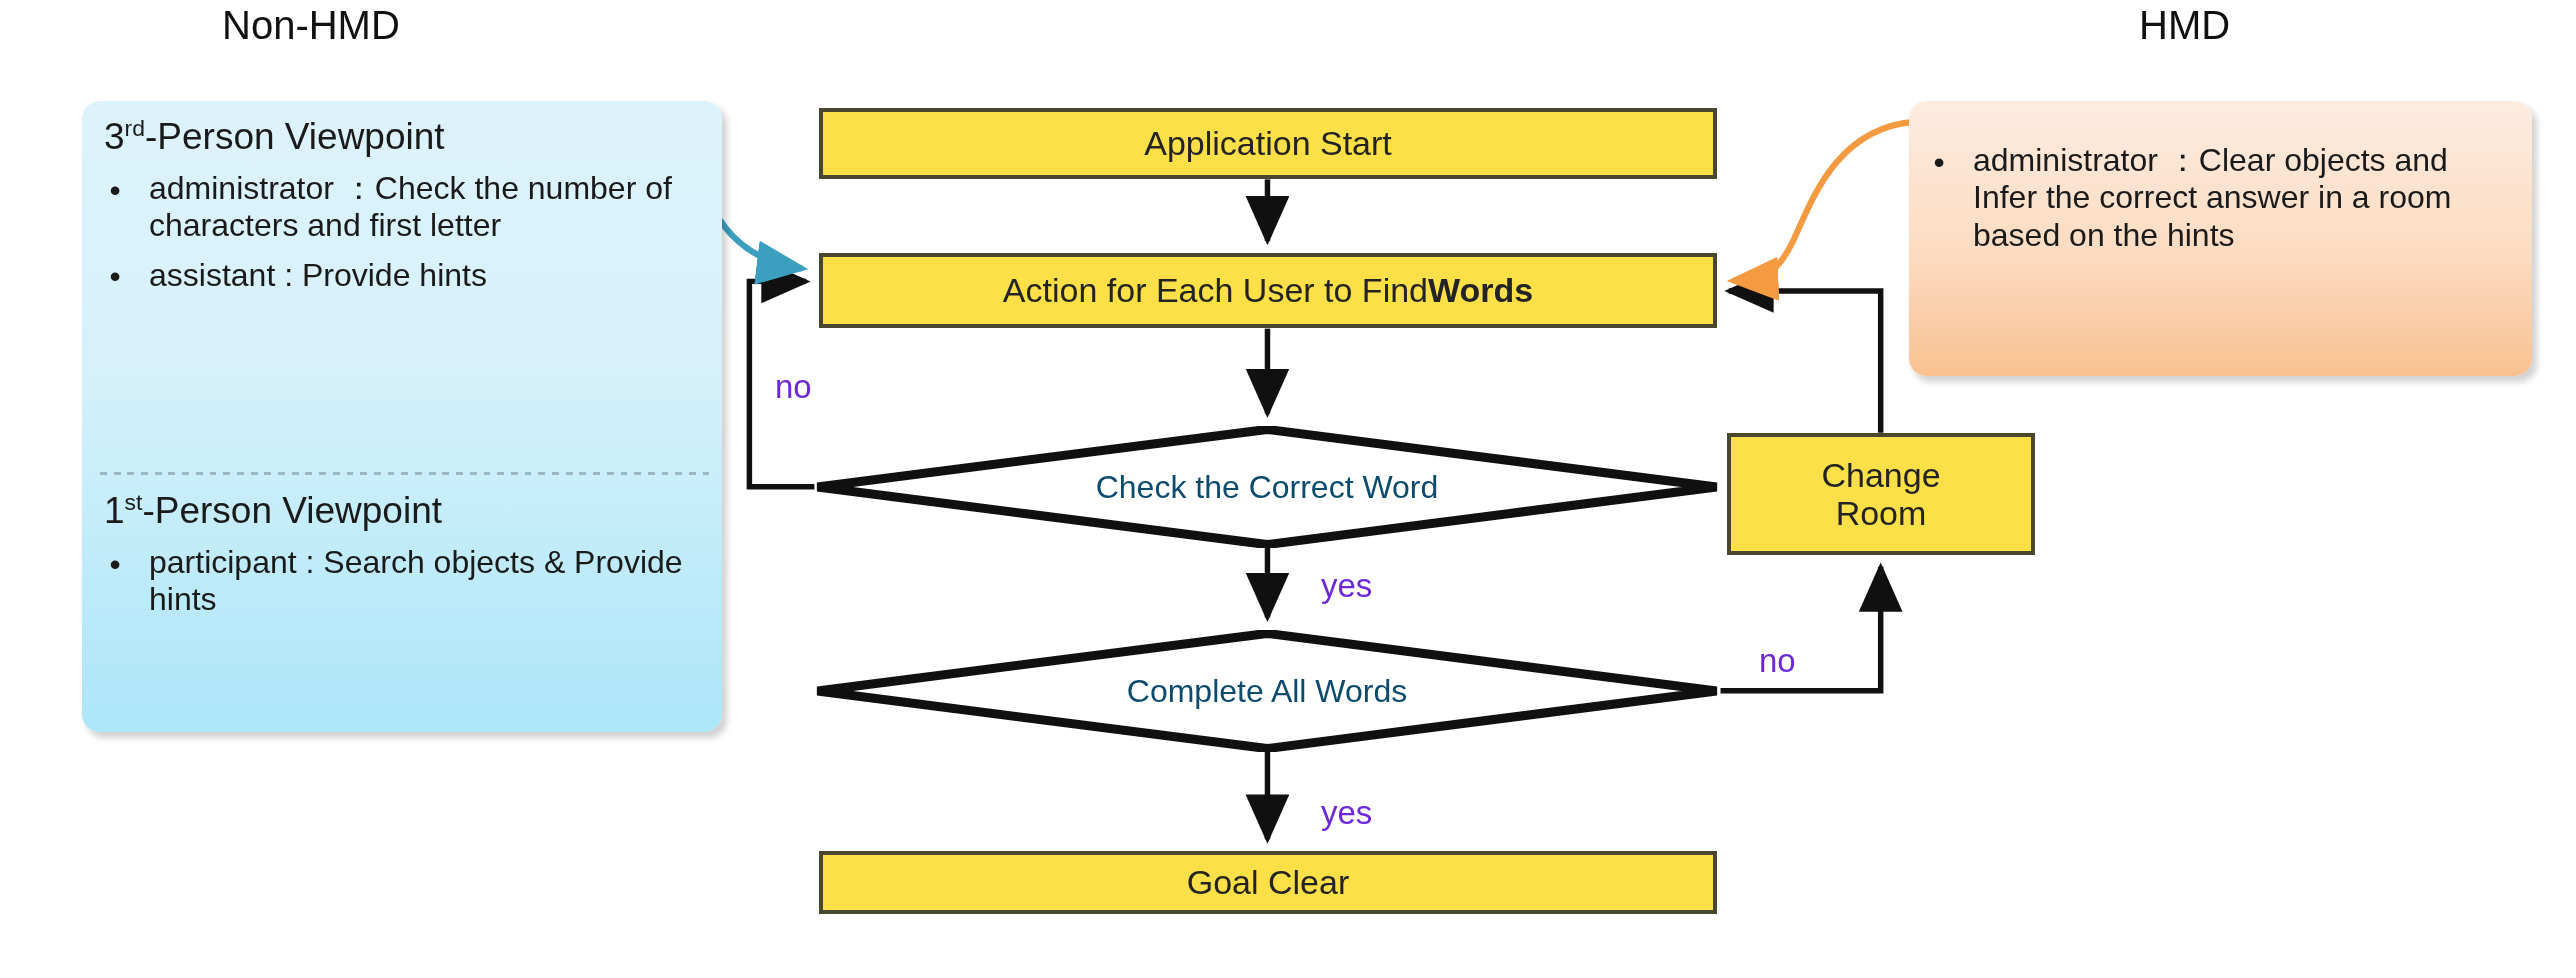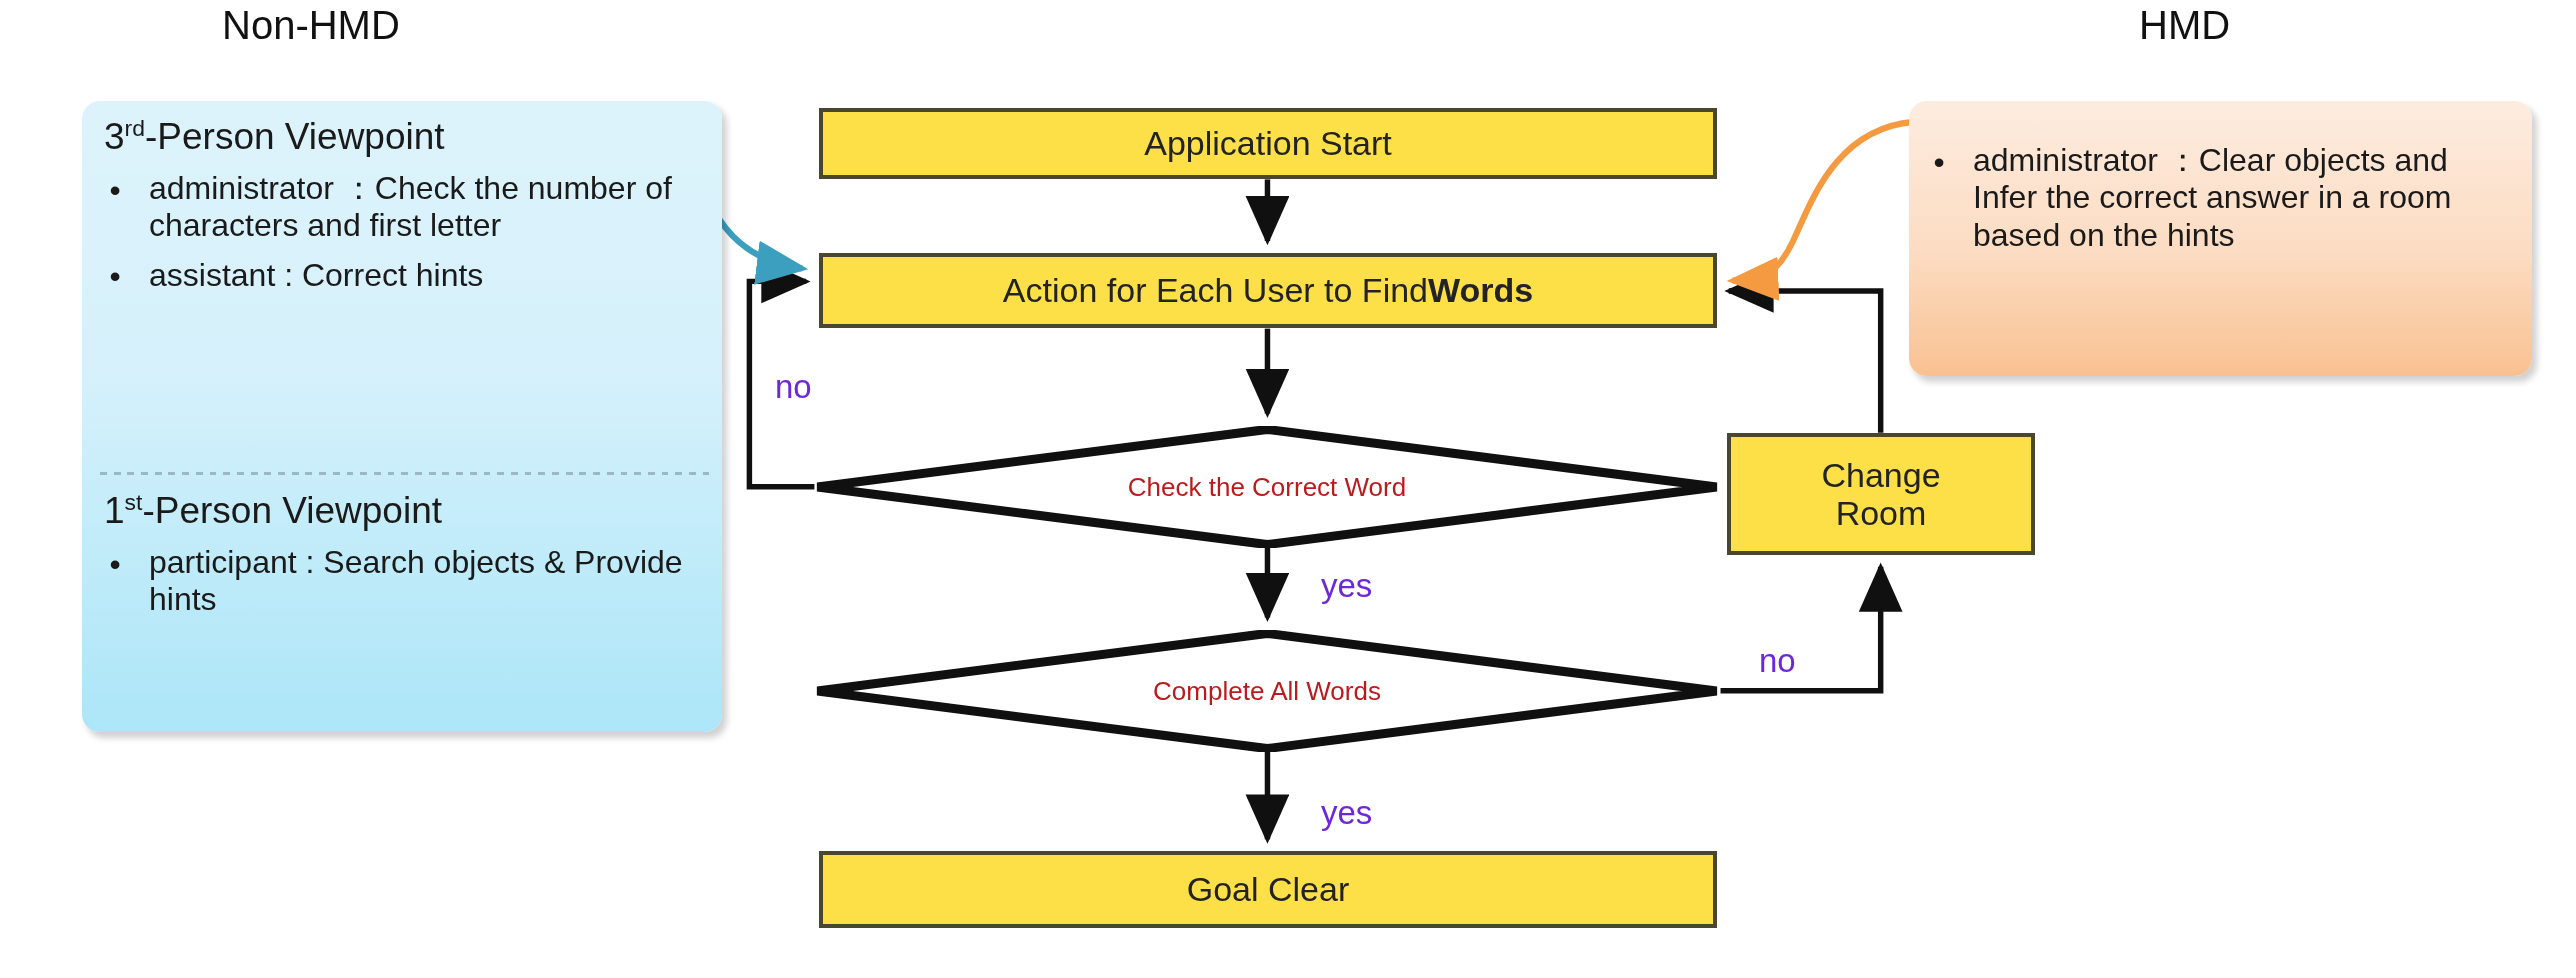--- a/index.html
+++ b/index.html
@@ -116,42 +116,42 @@
     align-items: center;
     justify-content: center;
     text-align: center;
     color: #232323;
     font-size: 34px;
     line-height: 1.06;
   }
   #node-app-start   { left: 819px; top: 108px; width: 898px; height: 71px; }
   #node-action      { left: 819px; top: 253px; width: 898px; height: 75px; }
   #node-change-room { left: 1727px; top: 433px; width: 308px; height: 122px; }
-  #node-goal-clear  { left: 819px; top: 851px; width: 898px; height: 77px; }
+  #node-goal-clear  { left: 819px; top: 851px; width: 898px; height: 63px; }
 
   #node-action .strong { font-weight: bold; }
   #node-change-room .stacked { line-height: 1.12; }
 
   .node-diamond {
     position: absolute;
     display: flex;
     align-items: center;
     justify-content: center;
   }
   .node-diamond .dia-shape {
     position: absolute;
     left: 0; top: 0;
     width: 100%;
     height: 100%;
   }
   .node-diamond .dia-label {
     position: relative;
     z-index: 2;
-    font-size: 26px;
-    color: #b91c1c;
+    font-size: 32px;
+    color: #0c4a6e;
     white-space: nowrap;
   }
   #node-check-word    { left: 814px; top: 426px; width: 906px; height: 122px; }
   #node-complete-all  { left: 814px; top: 630px; width: 906px; height: 122px; }
 
   .edge-label {
     position: absolute;
     font-size: 33px;
     color: #6d28d9;
     white-space: nowrap;
@@ -199,21 +199,21 @@
   </svg>
 
   <div class="panel-title" id="nonhmd-title">Non-HMD</div>
 
   <div class="callout" id="nonhmd-box">
 
     <div id="nonhmd-sec-a">
       <div class="vp-heading"><span>3</span><sup>rd</sup><span>-Person Viewpoint</span></div>
       <ul class="vp-list">
         <li><span class="bullet">•</span><span>administrator ：Check the number of characters and first letter</span></li>
-        <li><span class="bullet">•</span><span>assistant : Correct hints</span></li>
+        <li><span class="bullet">•</span><span>assistant : Provide hints</span></li>
       </ul>
     </div>
 
     <div id="nonhmd-divider"></div>
 
     <div id="nonhmd-sec-b">
       <div class="vp-heading"><span>1</span><sup>st</sup><span>-Person Viewpoint</span></div>
       <ul class="vp-list">
         <li><span class="bullet">•</span><span>participant : Search objects &amp; Provide hints</span></li>
       </ul>

